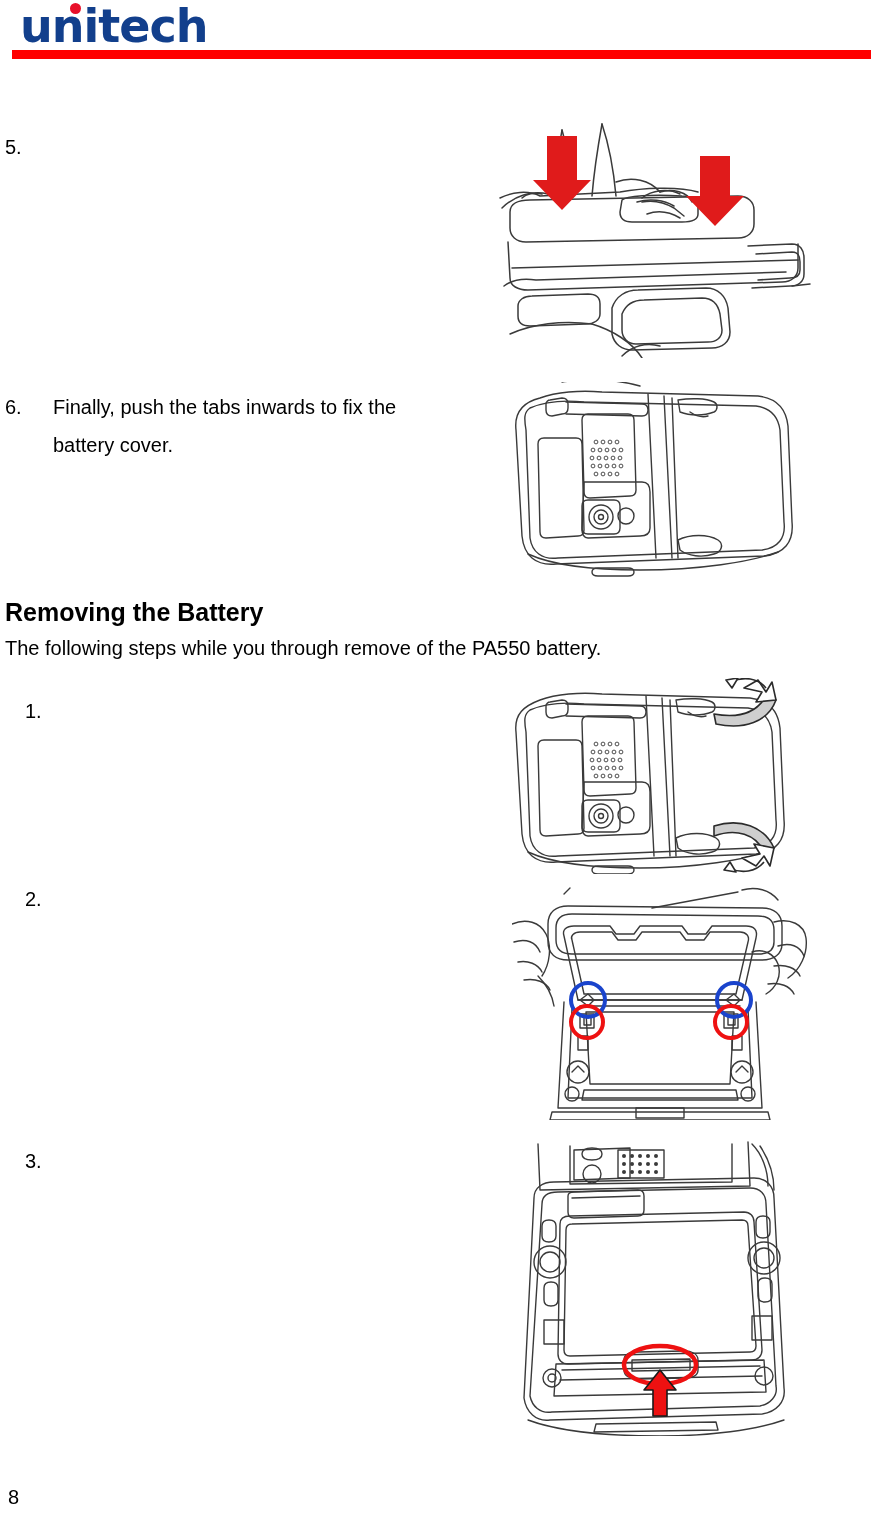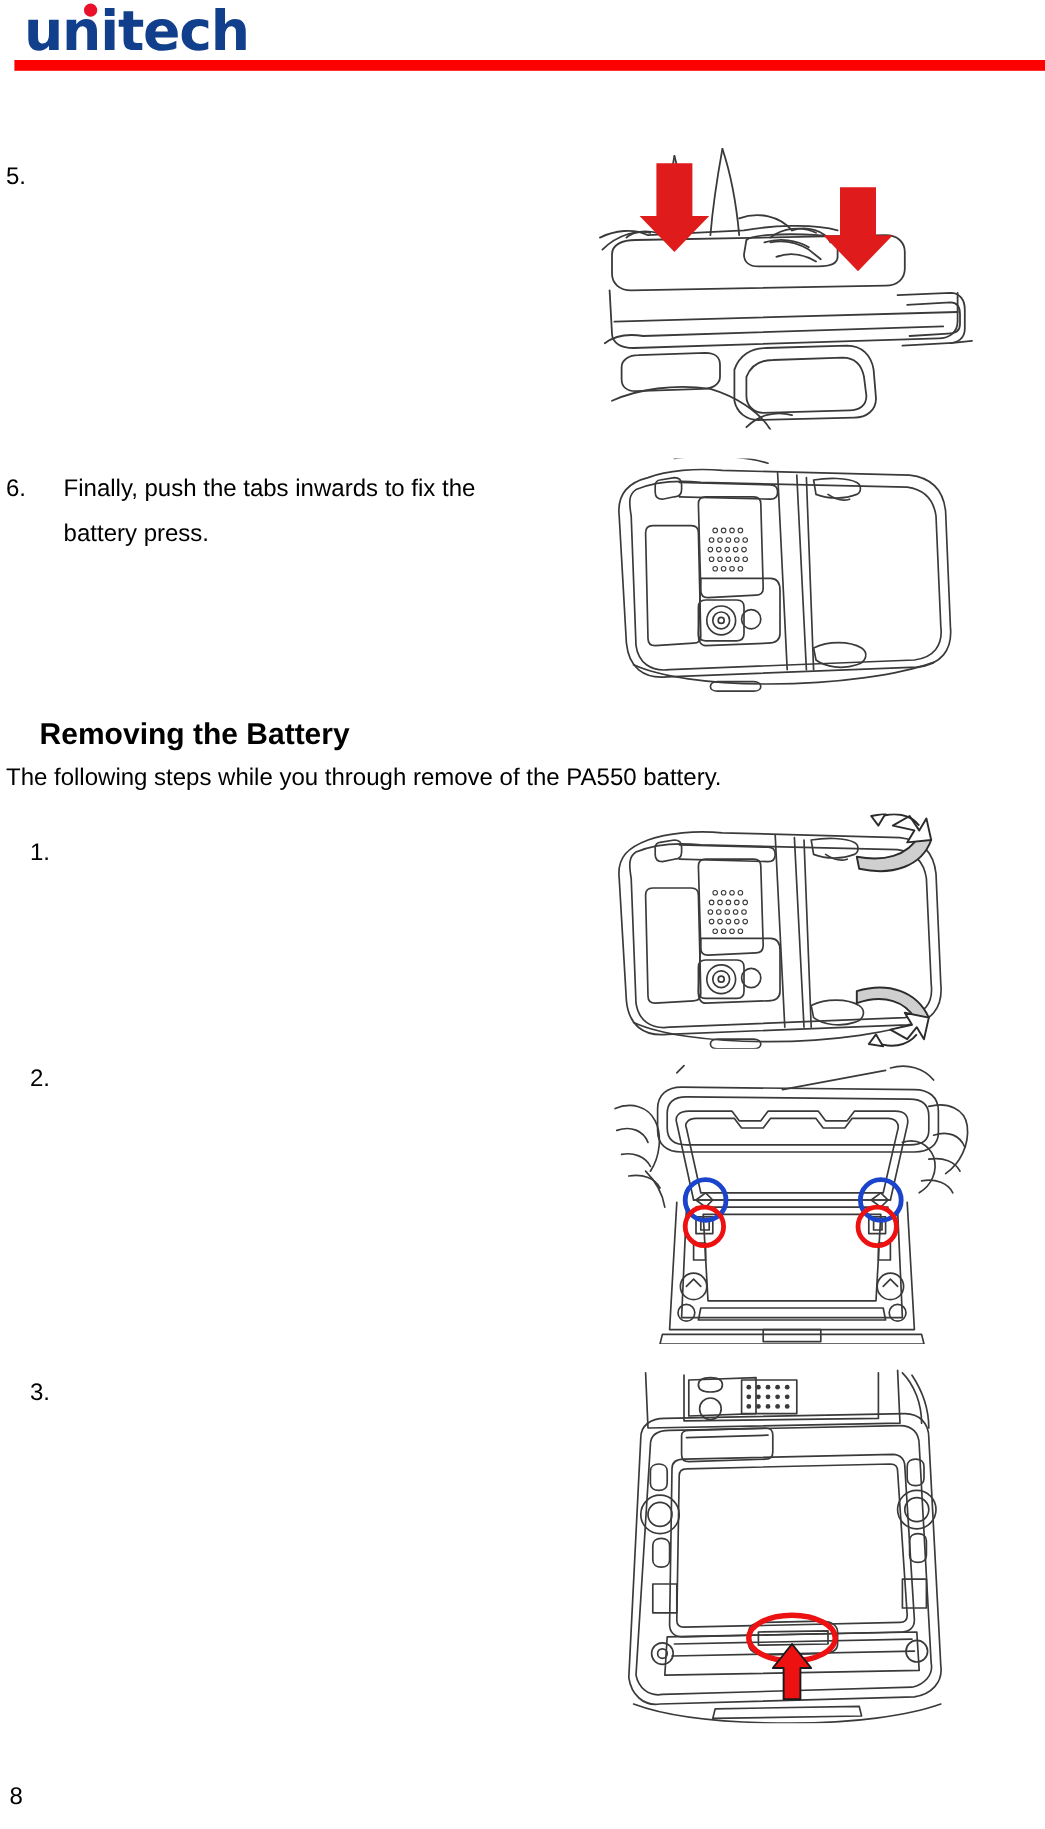--- a/index.html
+++ b/index.html
@@ -73,21 +73,20 @@
   .step-r2 { left: 25px; top: 880px; }
   .step-r3 { left: 25px; top: 1142px; }
 
   .section-title {
     position: absolute;
     left: 5px;
     top: 596px;
     font-size: 25px;
     font-weight: bold;
     line-height: 32px;
-    margin-left: 28px;
   }
   .section-intro {
     position: absolute;
     left: 5px;
     top: 633px;
     font-size: 20px;
     line-height: 30px;
     white-space: nowrap;
   }
 
@@ -169,21 +168,21 @@
     </g>
 
     <g>
       <path d="M208 38 L238 38 L238 78 L252 78 L223 108 L194 78 L208 78 Z" fill="#e01b1b"></path>
     </g>
   </svg>
 </div>
 
 <div class="step step-6">
   <div class="step-num">6.</div>
-  <div class="step-text">Finally, push the tabs inwards to fix the battery press.</div>
+  <div class="step-text">Finally, push the tabs inwards to fix the battery cover.</div>
 </div>
 
 <div class="figure fig-2">
   <svg width="310" height="196" viewBox="0 0 310 196">
     <g fill="none" stroke="#3a3a3a" stroke-width="1.4" stroke-linecap="round" stroke-linejoin="round">
       <path d="M62 0 C90 -4 120 -2 140 4"></path>
 
       <path d="M40 16 C56 10 80 8 102 10 L258 14 C276 16 286 26 288 44 L292 140 C294 160 284 172 264 174 L56 182 C36 184 24 174 22 154 L16 48 C14 30 24 20 40 16 Z"></path>
       <path d="M30 26 C44 20 64 18 84 20 L256 24 C270 26 278 34 280 48 L284 140 C286 156 278 166 262 168 L58 176 C42 178 32 170 30 156 L26 48 C24 36 24 30 30 26 Z"></path>
       <path d="M28 172 C50 182 90 188 140 188 C200 188 250 180 278 170"></path>

